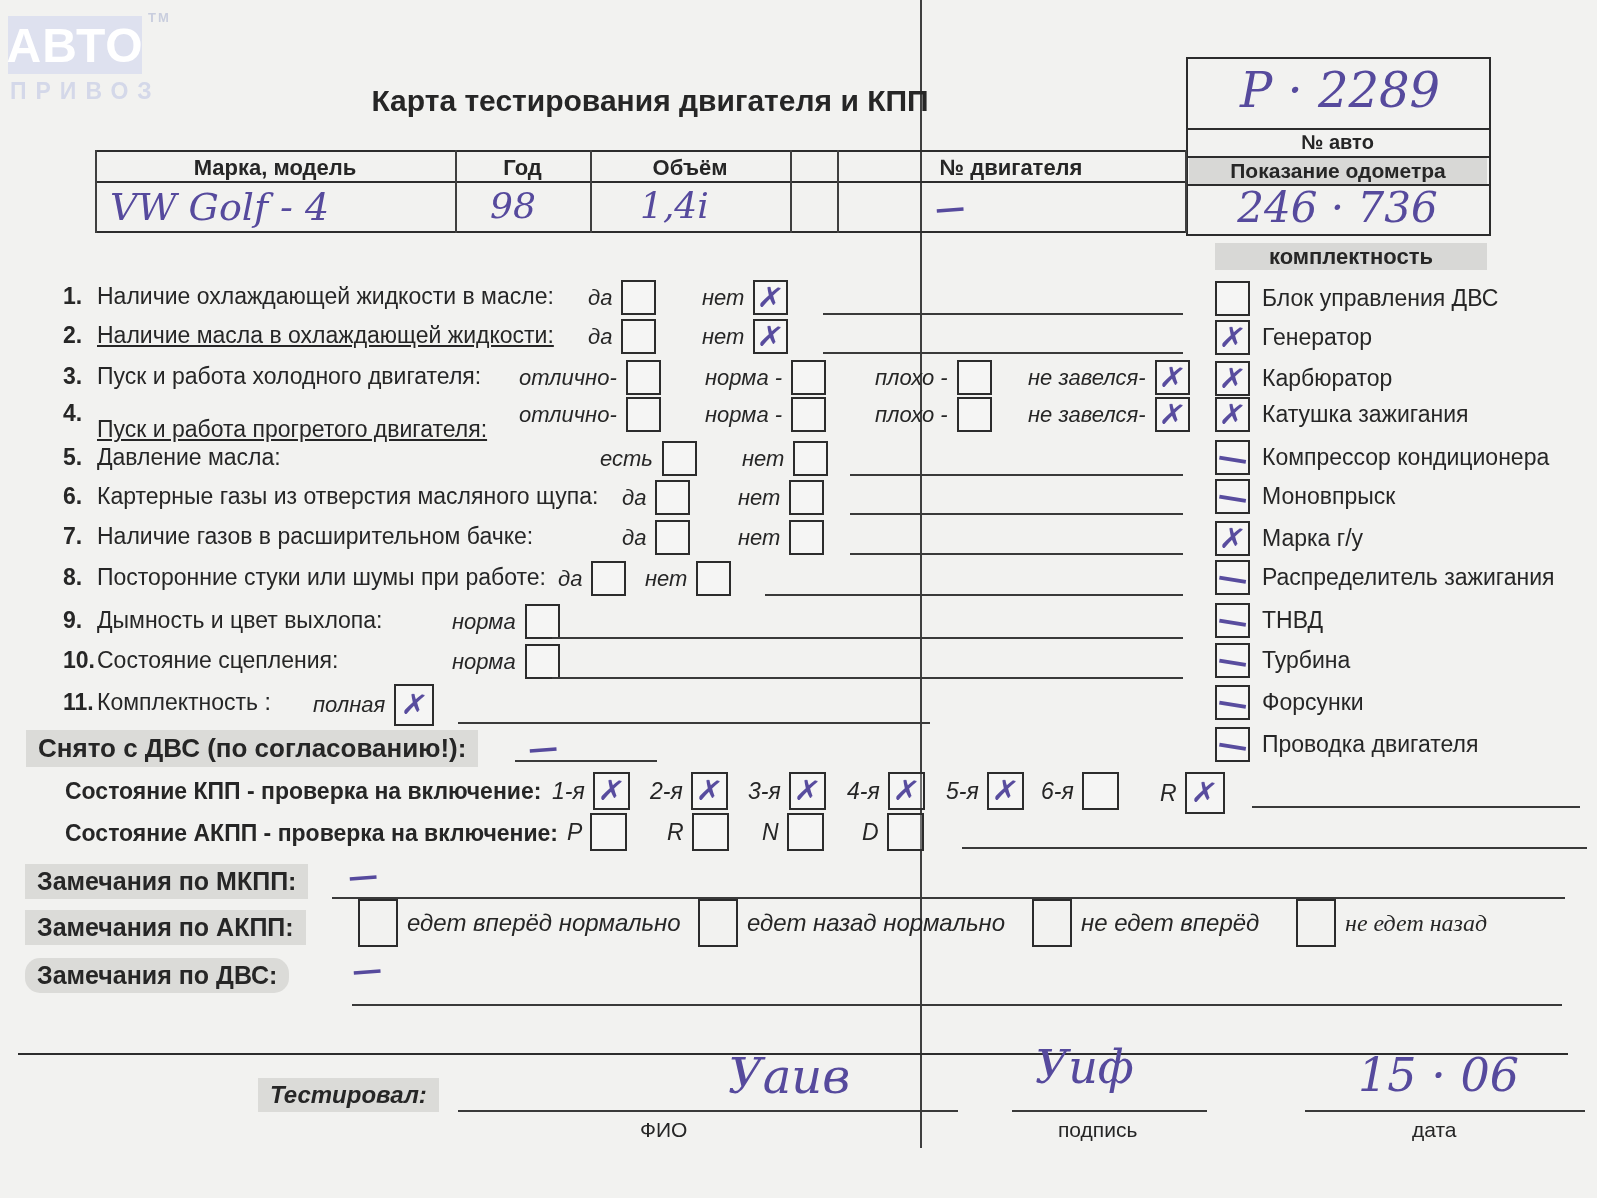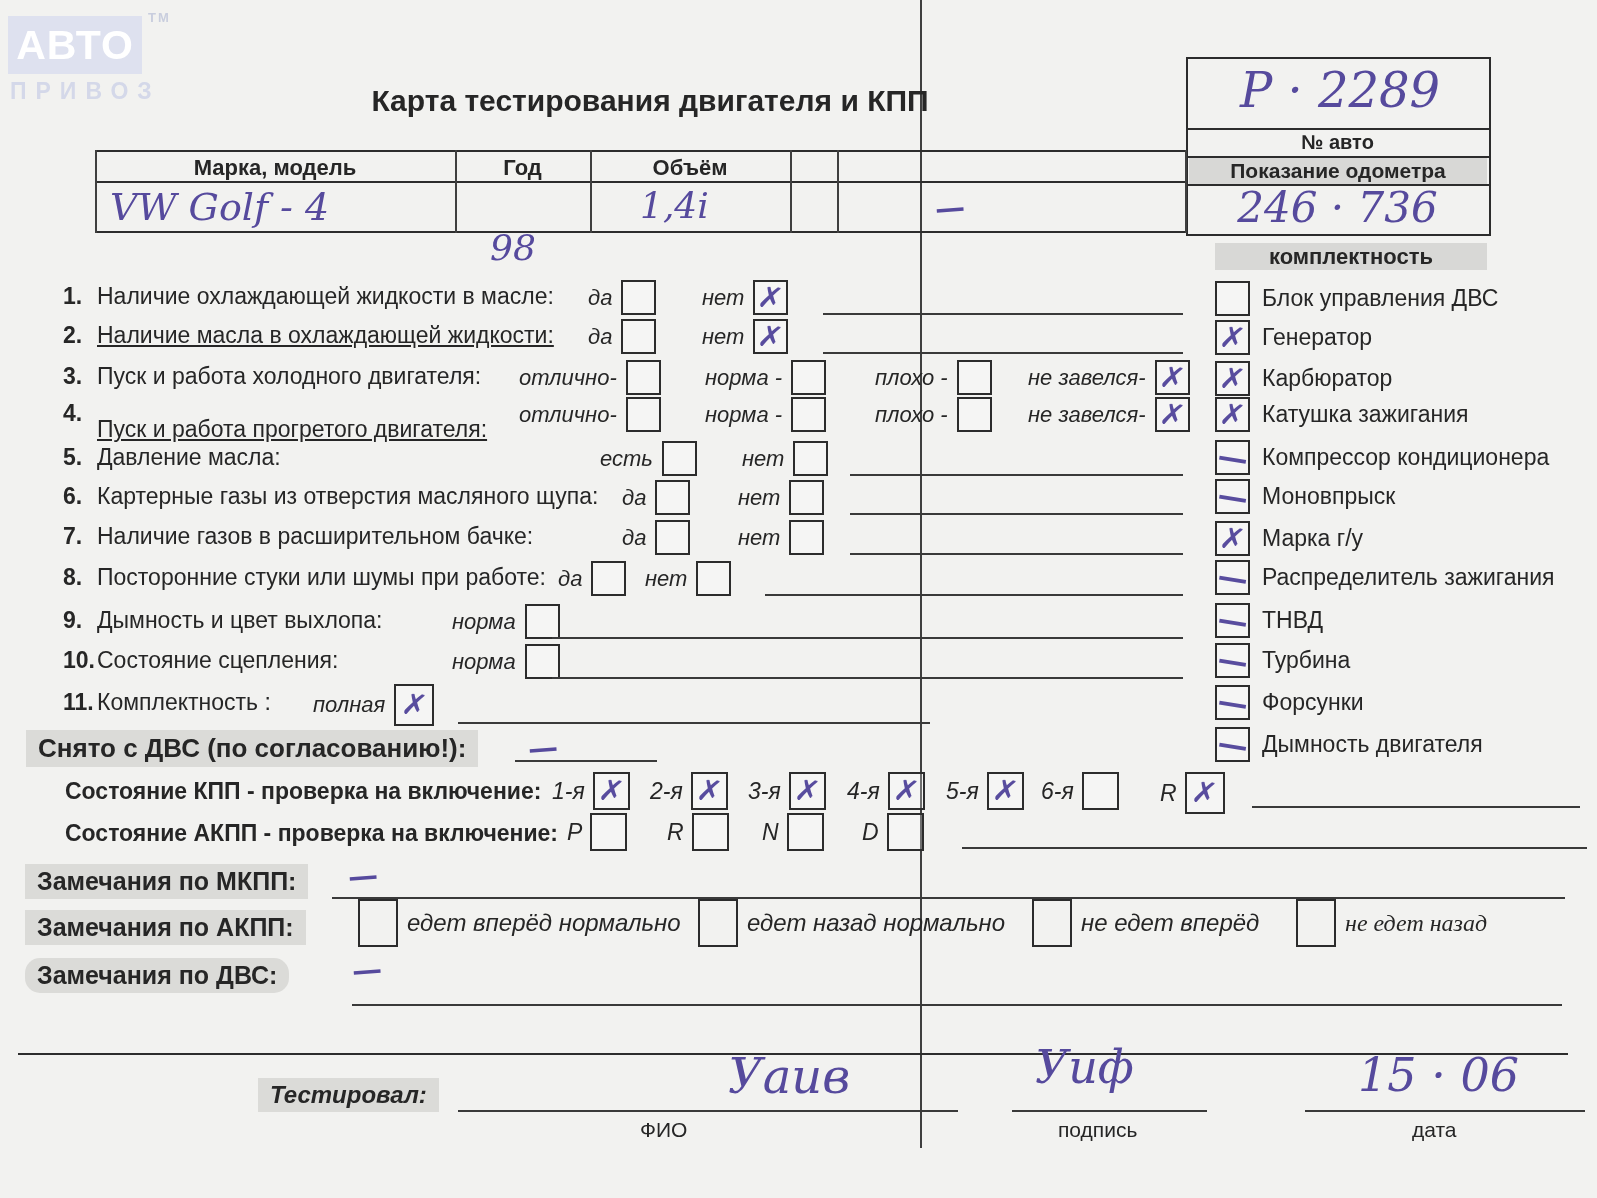--- a/index.html
+++ b/index.html
@@ -19,21 +19,21 @@
   .rowlabel{position:absolute;font-size:23px;white-space:nowrap;}
   .eq-item{position:absolute;display:flex;align-items:center;gap:12px;}
   .eq-item .label{font-size:23px;white-space:nowrap;}
   .gear{position:absolute;display:flex;align-items:center;gap:8px;}
   .gear i{font-style:italic;font-size:23px;}
   .hdr{font-weight:bold;font-size:22px;text-align:center;}
   .seclabel{position:absolute;font-weight:bold;font-size:24px;white-space:nowrap;}
   .dash-hw{font-family:"DejaVu Serif",serif;font-weight:bold;color:#564a9d;font-size:30px;transform:rotate(-4deg);}
   .tallbox{width:36px;height:44px;border:2px solid #2c2c2c;flex:none;display:flex;align-items:center;justify-content:center;}
   .logo-box{position:absolute;left:8px;top:16px;width:134px;height:58px;background:#dee1ef;display:flex;align-items:center;justify-content:center;}
-  .logo-title{color:#ffffff;font-weight:bold;font-size:41px;letter-spacing:1px;font-family:"Liberation Sans",sans-serif;}
+  .logo-title{color:#ffffff;font-weight:bold;font-size:48px;letter-spacing:1px;font-family:"Liberation Sans",sans-serif;}
   .logo-sub{position:absolute;left:10px;top:78px;color:#d4d8e9;font-weight:bold;font-size:23px;letter-spacing:9px;white-space:nowrap;}
   .logo-tm{position:absolute;left:148px;top:10px;color:#c9cede;font-size:13px;font-weight:bold;letter-spacing:2px;}
 </style>
 </head>
 <body>
 
 <div class="page">
 
   <div class="logo-box">
     <span class="logo-title">АВТО</span>
@@ -59,22 +59,23 @@
   <div class="hline" style="left:95px;top:231px;width:1092px;"></div>
   <div class="vfold" style="left:95px;top:150px;height:83px;"></div>
   <div class="vfold" style="left:455px;top:150px;height:83px;"></div>
   <div class="vfold" style="left:590px;top:150px;height:83px;"></div>
   <div class="vfold" style="left:790px;top:150px;height:83px;"></div>
   <div class="vfold" style="left:837px;top:150px;height:83px;"></div>
   <div class="vfold" style="left:1185px;top:150px;height:83px;"></div>
   <div class="abs hdr" style="left:95px;top:155px;width:360px;">Марка, модель</div>
   <div class="abs hdr" style="left:455px;top:155px;width:135px;">Год</div>
   <div class="abs hdr" style="left:590px;top:155px;width:200px;">Объём</div>
+  <div class="abs hdr" style="left:837px;top:155px;width:348px;">№ двигателя</div>
   <div class="abs hw" style="left:110px;top:185px;font-size:38px;">VW Golf - 4</div>
-  <div class="abs hw" style="left:490px;top:185px;font-size:36px;margin-top:42px;">98</div>
+  <div class="abs hw" style="left:490px;top:185px;font-size:36px;">98</div>
   <div class="abs hw" style="left:640px;top:185px;font-size:36px;">1,4i</div>
   <div class="abs dash-hw" style="left:935px;top:190px;">—</div>
 
   <div class="abs" style="left:1215px;top:243px;width:272px;height:27px;background:#d8d8d6;text-align:center;font-weight:bold;font-size:22px;line-height:27px;">комплектность</div>
 
   <div class="eq-item" style="left:1215px;top:281px;">
       <span class="box">
         <span class="mark"></span>
       </span>
       <span class="label">Блок управления ДВС</span>
@@ -136,21 +137,21 @@
   <div class="eq-item" style="left:1215px;top:685px;">
       <span class="box">
         <span class="mark">—</span>
       </span>
       <span class="label">Форсунки</span>
     </div>
   <div class="eq-item" style="left:1215px;top:727px;">
       <span class="box">
         <span class="mark">—</span>
       </span>
-      <span class="label">Дымность двигателя</span>
+      <span class="label">Проводка двигателя</span>
     </div>
 
   <span class="rownum" style="left:63px;top:283px;">1.</span>
   <span class="rowlabel" style="left:97px;top:283px;">Наличие охлаждающей жидкости в масле:</span>
   <span class="opt" style="left:588px;top:280px;">
       <i>да</i>
       <span class="box">
         <span class="mark"></span>
       </span>
     </span>

